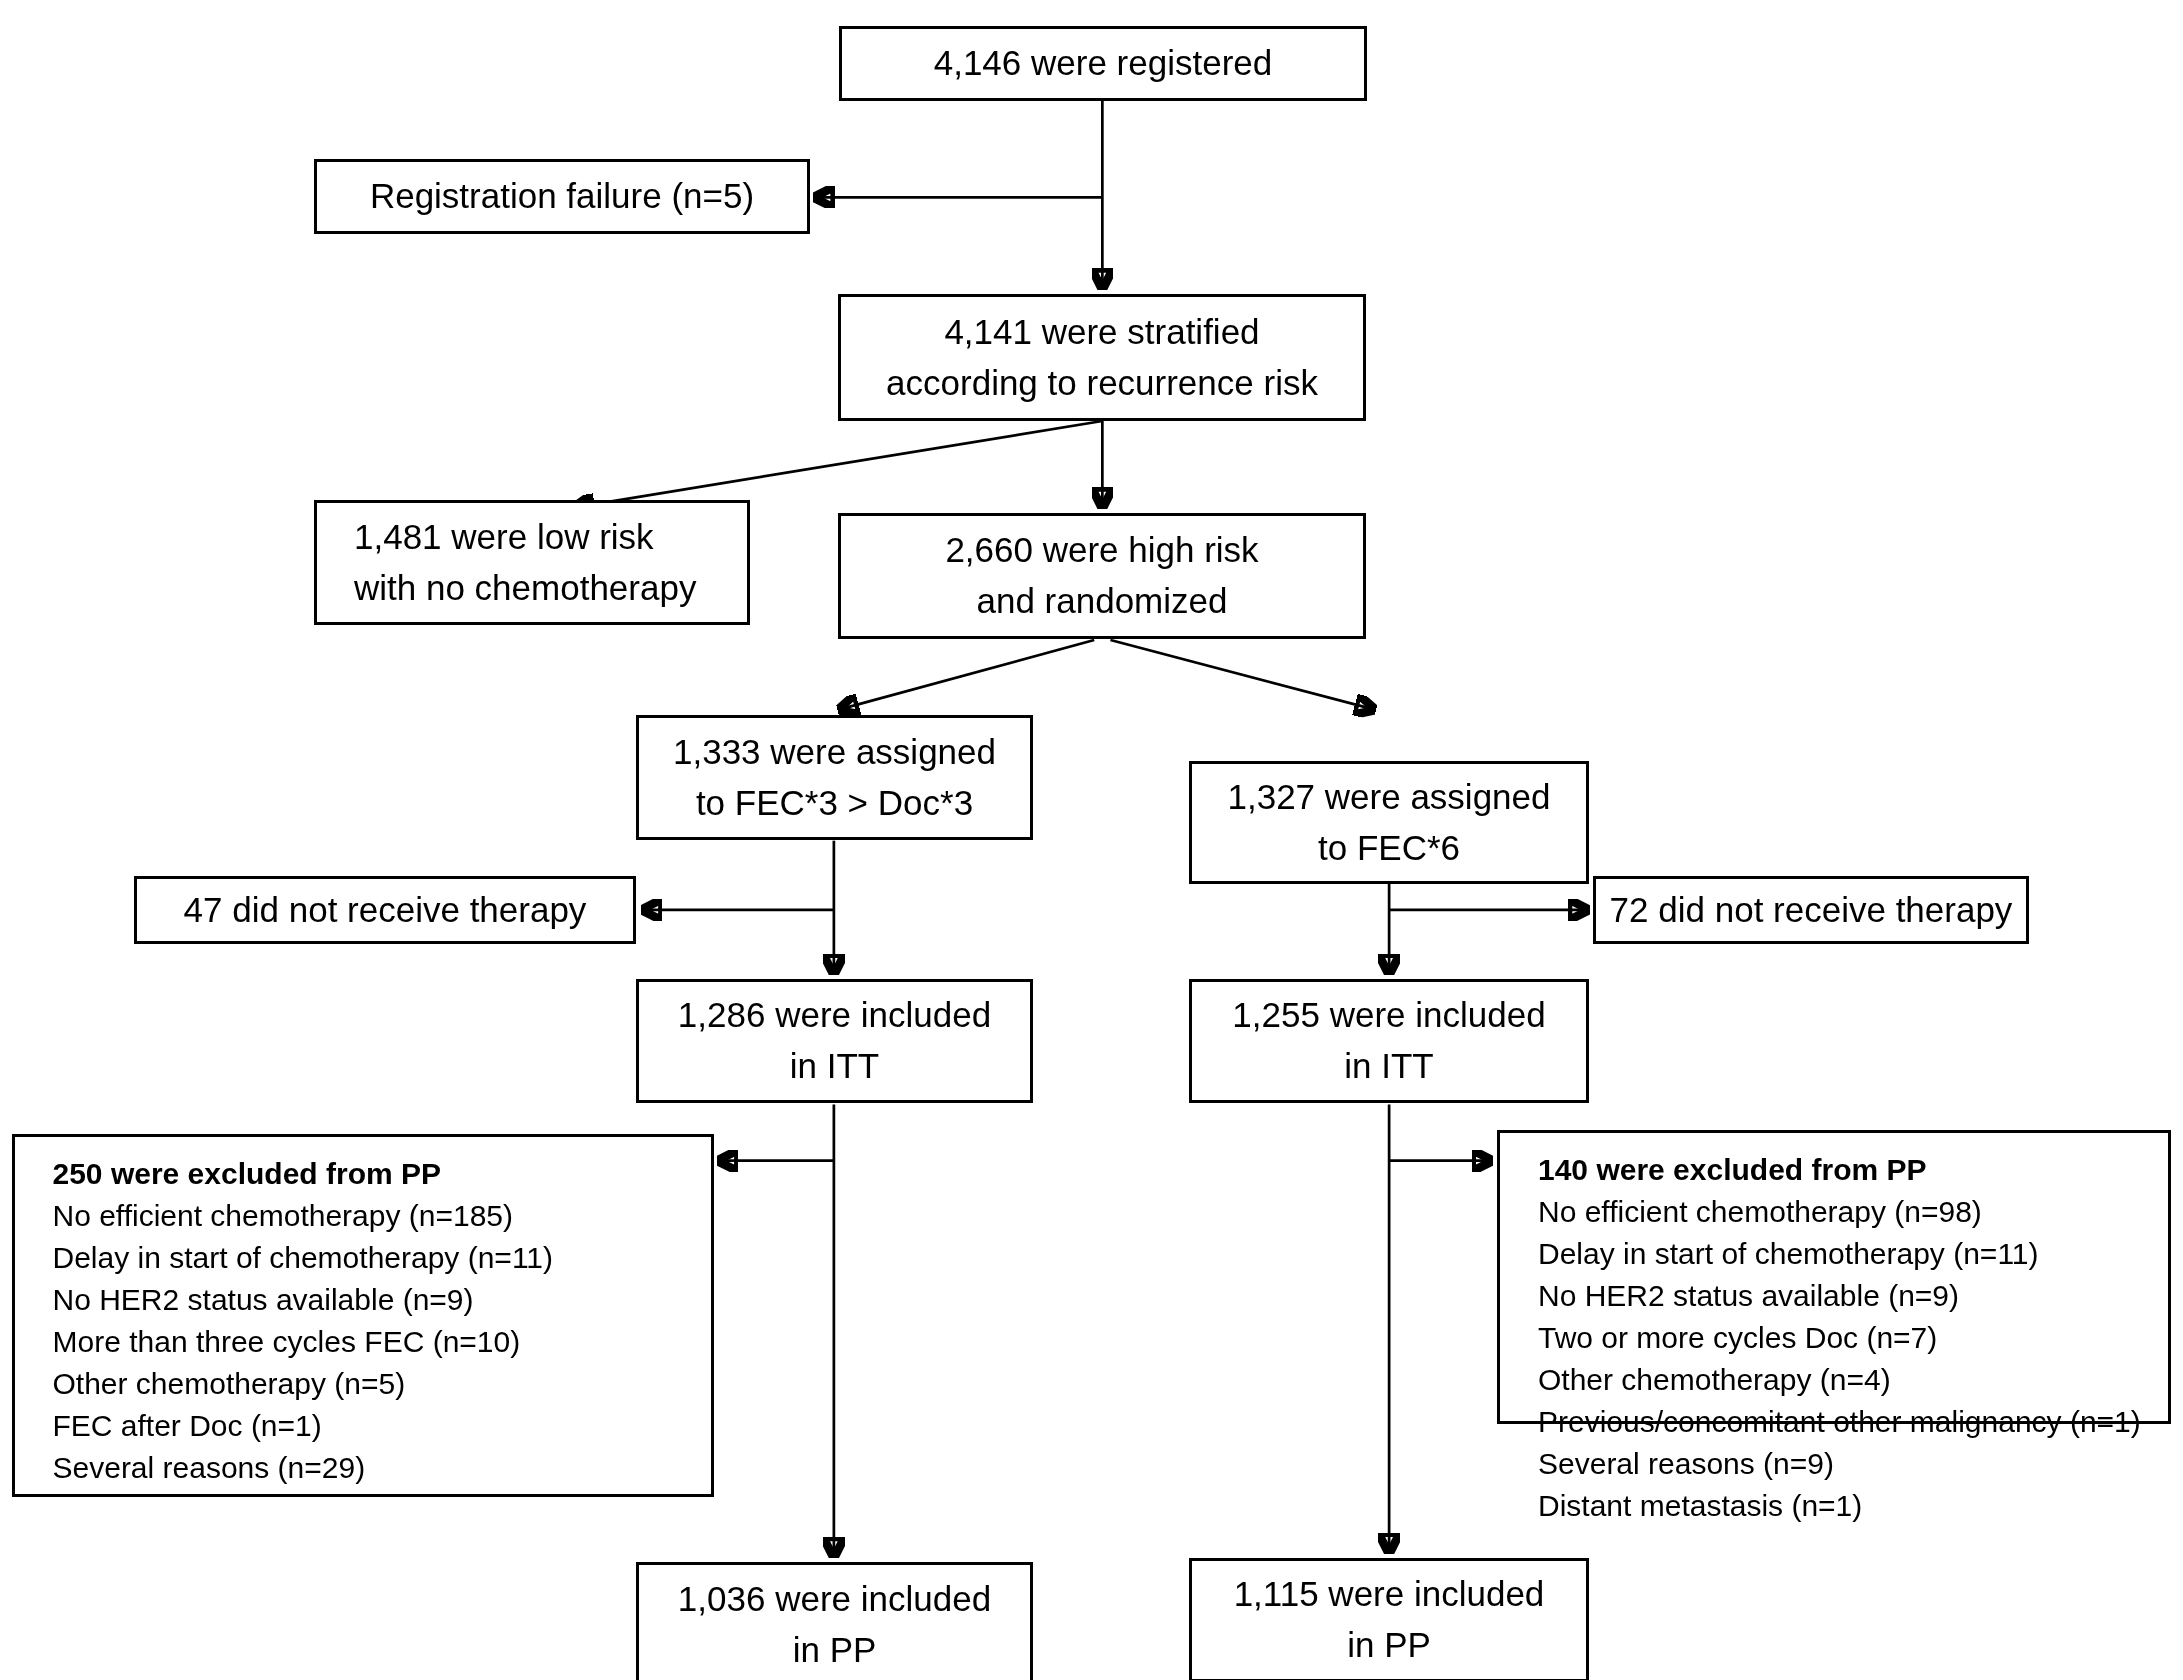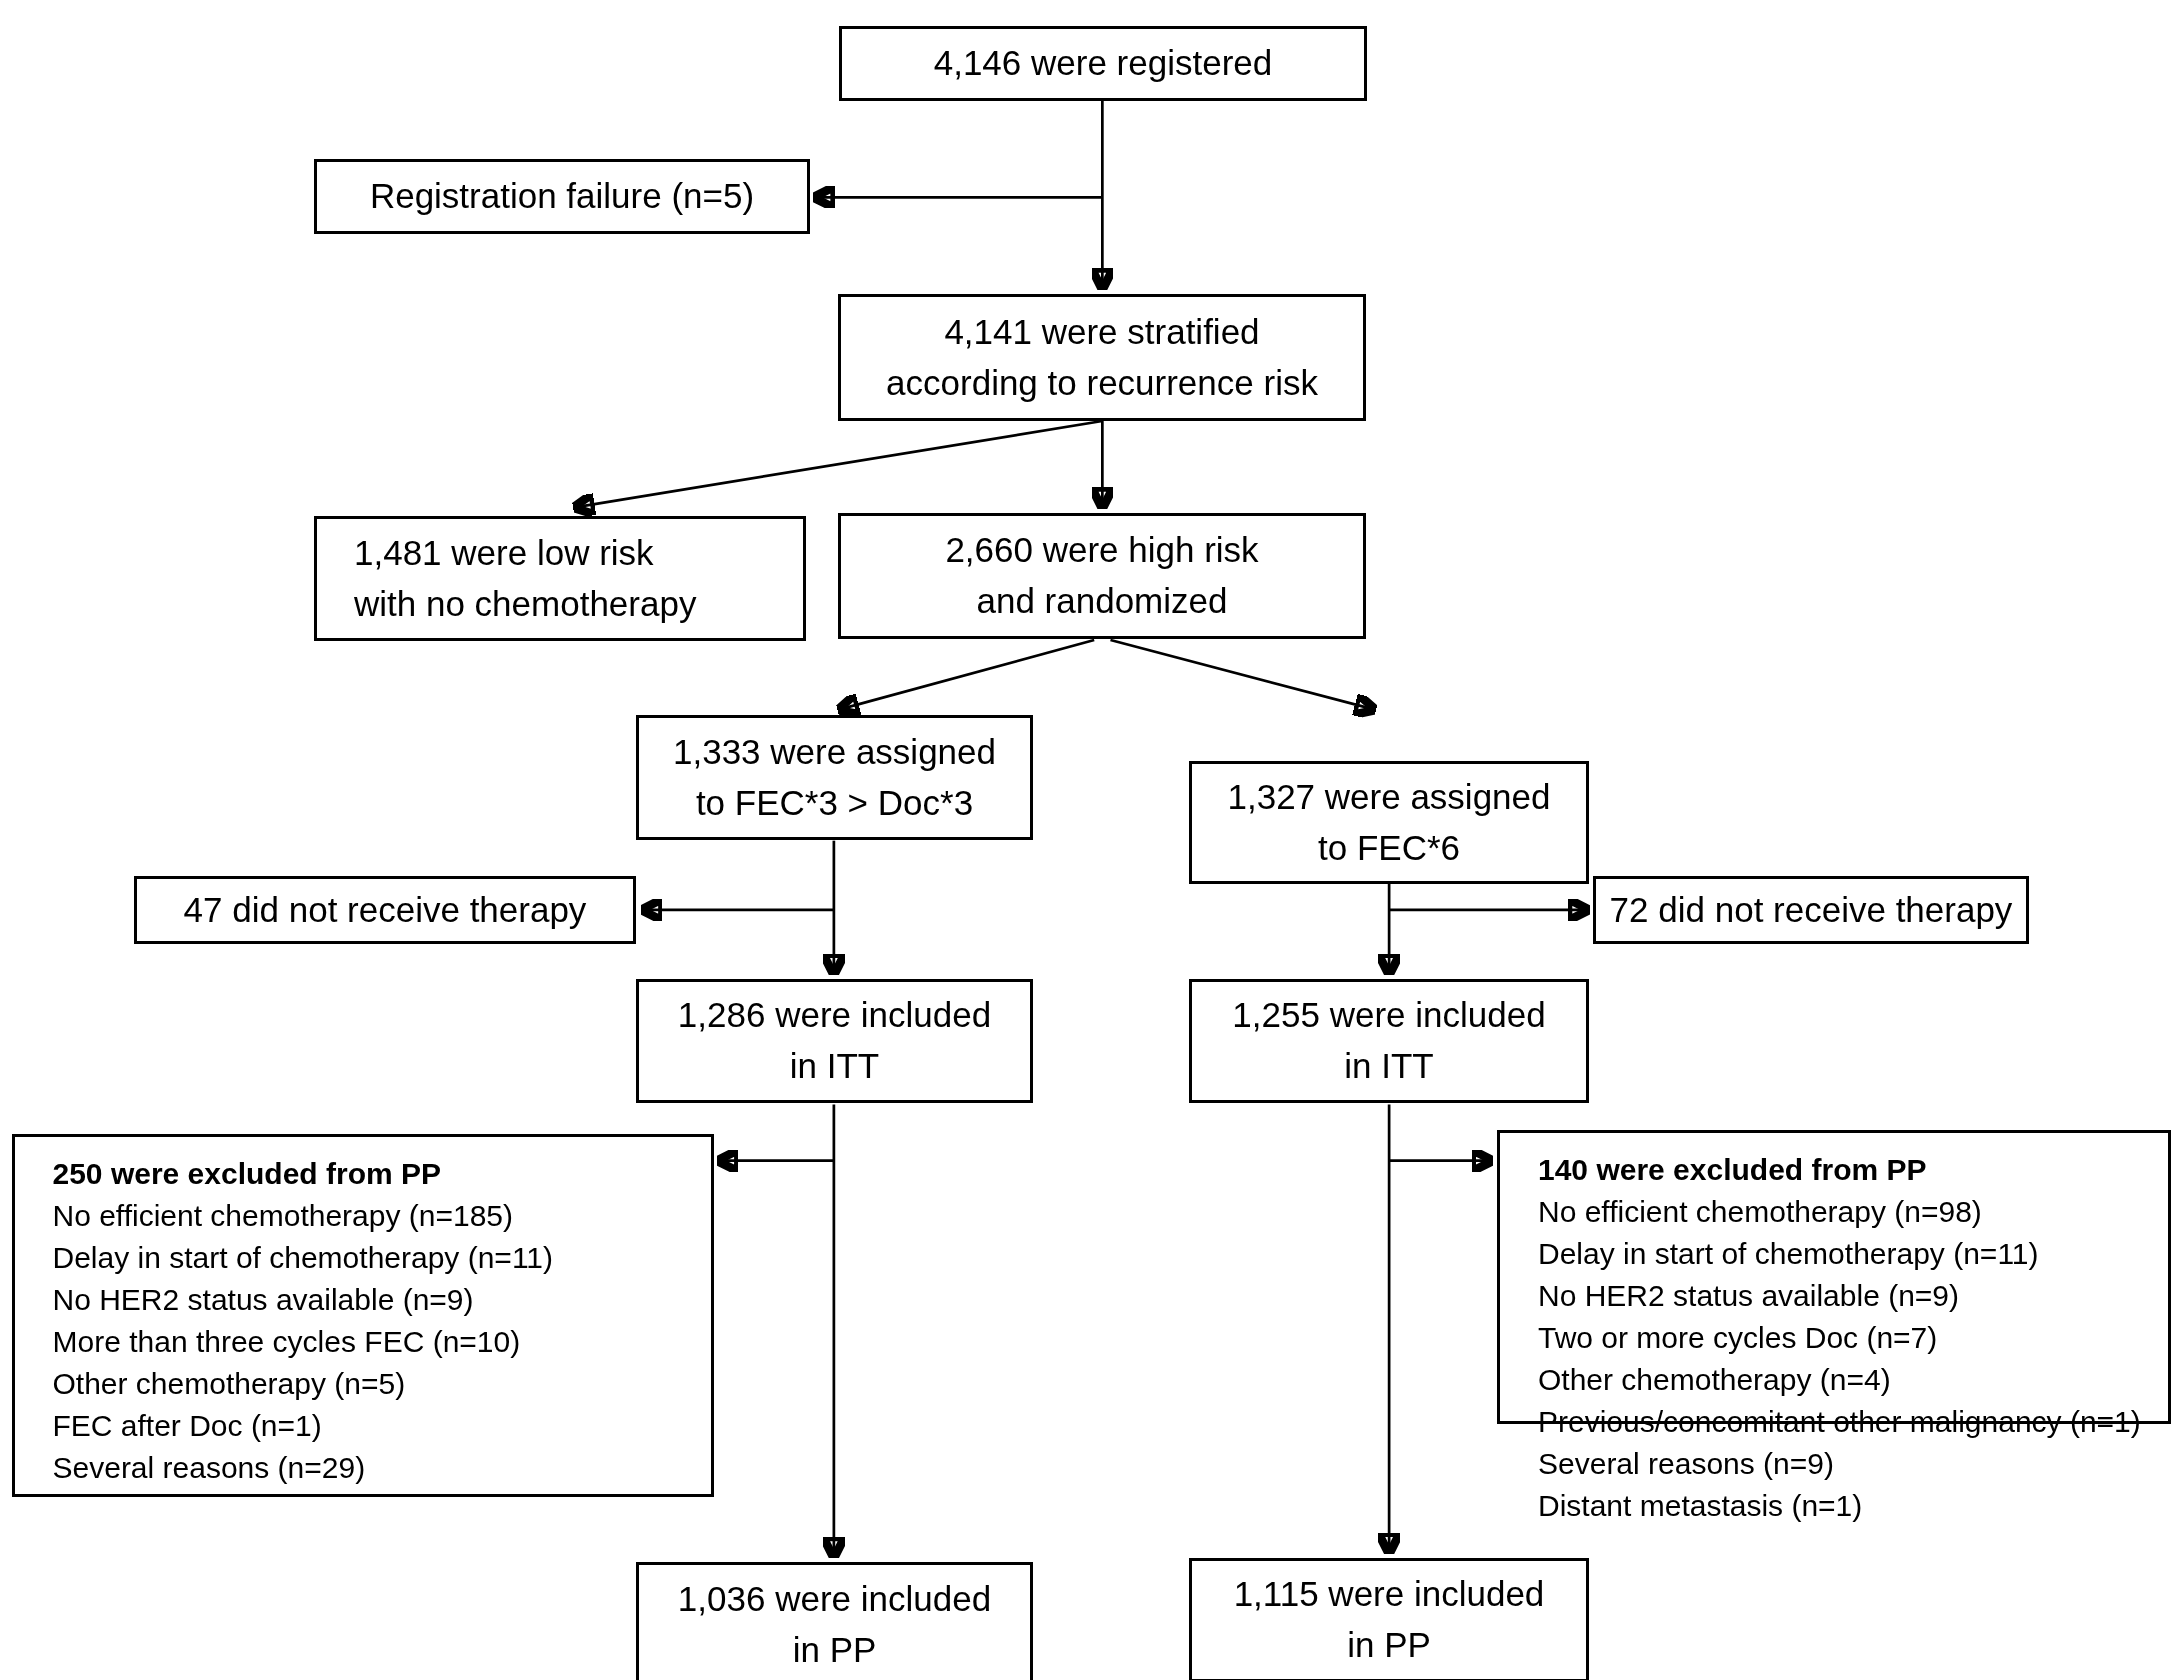--- a/index.html
+++ b/index.html
@@ -86,21 +86,21 @@
     <path d="M2049,1712 L2198,1712" marker-end="url(#arr)"></path>
   </svg>
 
   <div class="box" style="left:839px; top:14.2px; width:528px; height:75px;margin-top:12px;">4,146 were registered</div>
 
   <div class="box" style="left:314px; top:159px; width:496px; height:75px;">Registration failure (n=5)</div>
 
   <div class="box" style="left:838px; top:294px; width:528px; height:127px;">4,141 were stratified
 according to recurrence risk</div>
 
-  <div class="box left-align" style="left:314px; top:516px; width:492px; height:125px;">1,481 were low risk
+  <div class="box left-align" style="left:314px; top:500px; width:436px; height:125px;">1,481 were low risk
 with no chemotherapy</div>
 
   <div class="box" style="left:838px; top:513px; width:528px; height:126px;">2,660 were high risk
 and randomized</div>
 
   <div class="box" style="left:636px; top:715px; width:397px; height:125px;">1,333 were assigned
 to FEC*3 &gt; Doc*3</div>
 
   <div class="box" style="left:1189px; top:715px; width:400px; height:123px;margin-top:46px;">1,327 were assigned
 to FEC*6</div>

